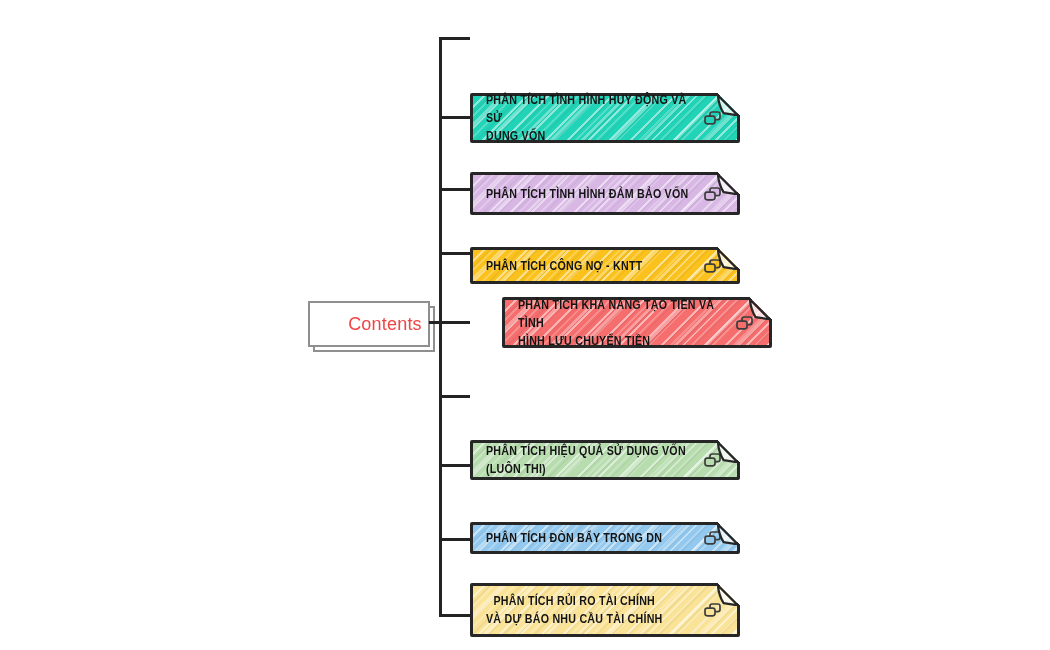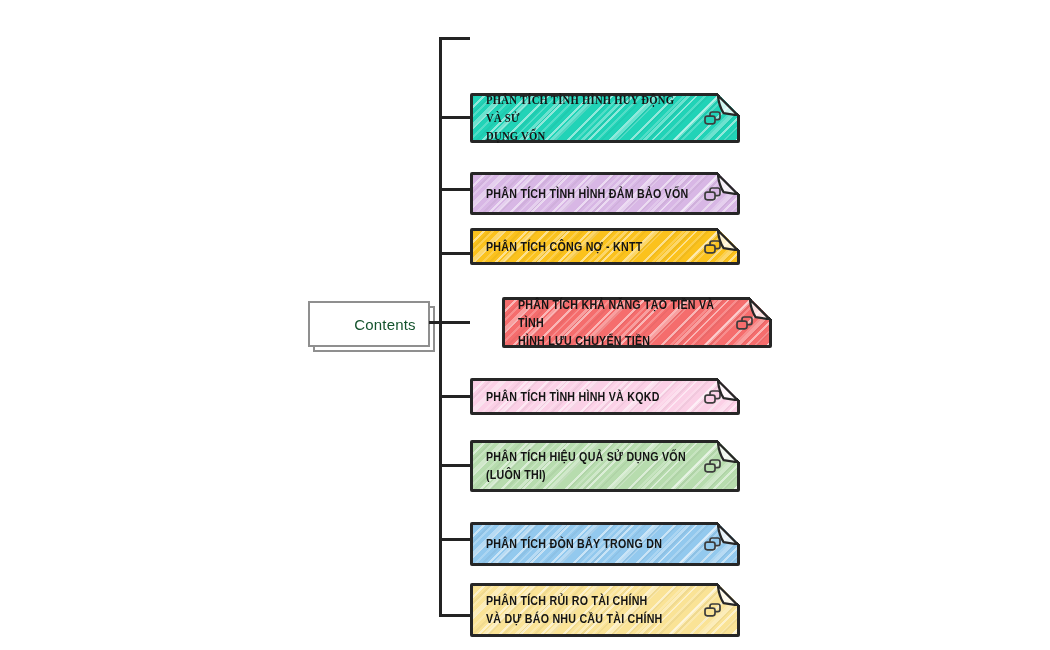--- a/index.html
+++ b/index.html
@@ -18,21 +18,21 @@
   .trunk{left:439px;top:37px;width:3px;height:580px;}
   .branch{height:3px;left:440px;width:30px;}
   .branch.long{left:429px;width:41px;}
 
   
   .root-shadow{position:absolute;left:313px;top:306px;width:122px;height:46px;
     background:#ffffff;border:2px solid var(--root-border-color);}
   .root-node{position:absolute;left:308px;top:301px;width:122px;height:46px;
     background:#ffffff;border:2px solid var(--root-border-color);
     display:flex;align-items:center;justify-content:center;}
-  .root-node span{font-size:15px;color:#14532d;letter-spacing:.2px;margin-left:32px;}
+  .root-node span{font-size:18px;color:#ef4444;letter-spacing:.2px;margin-left:32px;}
 
   
   .note{position:absolute;left:470px;width:270px;background:var(--c,#ccc);
     border:3px solid var(--border-color);border-radius:2px;}
   
   .texture{position:absolute;inset:0;z-index:1;pointer-events:none;
     background:
       repeating-linear-gradient(135deg, rgba(255,255,255,0) 0 7px,
         rgba(255,255,255,.50) 7px 9px, rgba(255,255,255,0) 9px 13px,
         rgba(255,255,255,.22) 13px 15px),
@@ -70,21 +70,21 @@
   <div class="line branch" style="top:116px"></div>
   <div class="line branch" style="top:188px"></div>
   <div class="line branch" style="top:252px"></div>
   <div class="line branch long" style="top:321px"></div>
   <div class="line branch" style="top:395px"></div>
   <div class="line branch" style="top:464px"></div>
   <div class="line branch" style="top:538px"></div>
   <div class="line branch" style="top:614px"></div>
 
 
-  <div class="note" style="top: 93px; height: 50px; font-family: Liberation Serif, serif; --c: #21d3b7;">
+  <div class="note" style="top: 93px; height: 50px; --c: #21d3b7;">
     <div class="texture"></div>
     <span class="label">PHÂN TÍCH TÌNH HÌNH HUY ĐỘNG VÀ SỬ
 DỤNG VỐN</span>
     <svg class="copy" width="17" height="14" viewBox="0 0 17 14">
         <rect class="back" x="6" y="1" width="10" height="7.6" rx="2.2"></rect>
         <rect class="front" x="1" y="5.2" width="10" height="7.6" rx="2.2"></rect>
       </svg>
     <svg class="fold" width="22" height="22" viewBox="0 0 22 22">
         <path d="M1,1.5 L20.8,21.3 L6.6,19.2 C3,13.4 1.4,8 1,1.5 Z"></path>
       </svg>
@@ -95,21 +95,21 @@
     <span class="label">PHÂN TÍCH TÌNH HÌNH ĐẢM BẢO VỐN</span>
     <svg class="copy" width="17" height="14" viewBox="0 0 17 14">
         <rect class="back" x="6" y="1" width="10" height="7.6" rx="2.2"></rect>
         <rect class="front" x="1" y="5.2" width="10" height="7.6" rx="2.2"></rect>
       </svg>
     <svg class="fold" width="22" height="22" viewBox="0 0 22 22">
         <path d="M1,1.5 L20.8,21.3 L6.6,19.2 C3,13.4 1.4,8 1,1.5 Z"></path>
       </svg>
   </div>
 
-  <div class="note" style="top: 228px; height: 37px; --c: #fbc21d;">
+  <div class="note" style="top: 247px; height: 37px; --c: #fbc21d;">
     <div class="texture"></div>
     <span class="label">PHÂN TÍCH CÔNG NỢ - KNTT</span>
     <svg class="copy" width="17" height="14" viewBox="0 0 17 14">
         <rect class="back" x="6" y="1" width="10" height="7.6" rx="2.2"></rect>
         <rect class="front" x="1" y="5.2" width="10" height="7.6" rx="2.2"></rect>
       </svg>
     <svg class="fold" width="22" height="22" viewBox="0 0 22 22">
         <path d="M1,1.5 L20.8,21.3 L6.6,19.2 C3,13.4 1.4,8 1,1.5 Z"></path>
       </svg>
   </div>
@@ -120,58 +120,47 @@
 HÌNH LƯU CHUYỂN TIỀN</span>
     <svg class="copy" width="17" height="14" viewBox="0 0 17 14">
         <rect class="back" x="6" y="1" width="10" height="7.6" rx="2.2"></rect>
         <rect class="front" x="1" y="5.2" width="10" height="7.6" rx="2.2"></rect>
       </svg>
     <svg class="fold" width="22" height="22" viewBox="0 0 22 22">
         <path d="M1,1.5 L20.8,21.3 L6.6,19.2 C3,13.4 1.4,8 1,1.5 Z"></path>
       </svg>
   </div>
 
-  <div class="note" style="top: 378px; height: 37px; --c: #fbd0e6;">
-    <div class="texture"></div>
-    <span class="label">PHÂN TÍCH TÌNH HÌNH VÀ KQKD</span>
-    <svg class="copy" width="17" height="14" viewBox="0 0 17 14">
-        <rect class="back" x="6" y="1" width="10" height="7.6" rx="2.2"></rect>
-        <rect class="front" x="1" y="5.2" width="10" height="7.6" rx="2.2"></rect>
-      </svg>
-    <svg class="fold" width="22" height="22" viewBox="0 0 22 22">
-        <path d="M1,1.5 L20.8,21.3 L6.6,19.2 C3,13.4 1.4,8 1,1.5 Z"></path>
-      </svg>
-  </div>
 
-  <div class="note" style="top: 440px; height: 52px; --c: #b7dcae;">
+  <div class="note" style="top: 440px; height: 40px; --c: #b7dcae;">
     <div class="texture"></div>
     <span class="label">PHÂN TÍCH HIỆU QUẢ SỬ DỤNG VỐN
 (LUÔN THI)</span>
     <svg class="copy" width="17" height="14" viewBox="0 0 17 14">
         <rect class="back" x="6" y="1" width="10" height="7.6" rx="2.2"></rect>
         <rect class="front" x="1" y="5.2" width="10" height="7.6" rx="2.2"></rect>
       </svg>
     <svg class="fold" width="22" height="22" viewBox="0 0 22 22">
         <path d="M1,1.5 L20.8,21.3 L6.6,19.2 C3,13.4 1.4,8 1,1.5 Z"></path>
       </svg>
   </div>
 
-  <div class="note" style="top: 522px; height: 44px; --c: #93c9ee;">
+  <div class="note" style="top: 522px; height: 32px; --c: #93c9ee;">
     <div class="texture"></div>
     <span class="label">PHÂN TÍCH ĐÒN BẨY TRONG DN</span>
     <svg class="copy" width="17" height="14" viewBox="0 0 17 14">
         <rect class="back" x="6" y="1" width="10" height="7.6" rx="2.2"></rect>
         <rect class="front" x="1" y="5.2" width="10" height="7.6" rx="2.2"></rect>
       </svg>
     <svg class="fold" width="22" height="22" viewBox="0 0 22 22">
         <path d="M1,1.5 L20.8,21.3 L6.6,19.2 C3,13.4 1.4,8 1,1.5 Z"></path>
       </svg>
   </div>
 
-  <div class="note" style="top: 583px; height: 54px; --c: #fae396;">
+  <div class="note" style="top: 583px; height: 54px; text-align: center; --c: #fae396;">
     <div class="texture"></div>
     <span class="label">PHÂN TÍCH RỦI RO TÀI CHÍNH
 VÀ DỰ BÁO NHU CẦU TÀI CHÍNH</span>
     <svg class="copy" width="17" height="14" viewBox="0 0 17 14">
         <rect class="back" x="6" y="1" width="10" height="7.6" rx="2.2"></rect>
         <rect class="front" x="1" y="5.2" width="10" height="7.6" rx="2.2"></rect>
       </svg>
     <svg class="fold" width="22" height="22" viewBox="0 0 22 22">
         <path d="M1,1.5 L20.8,21.3 L6.6,19.2 C3,13.4 1.4,8 1,1.5 Z"></path>
       </svg>

